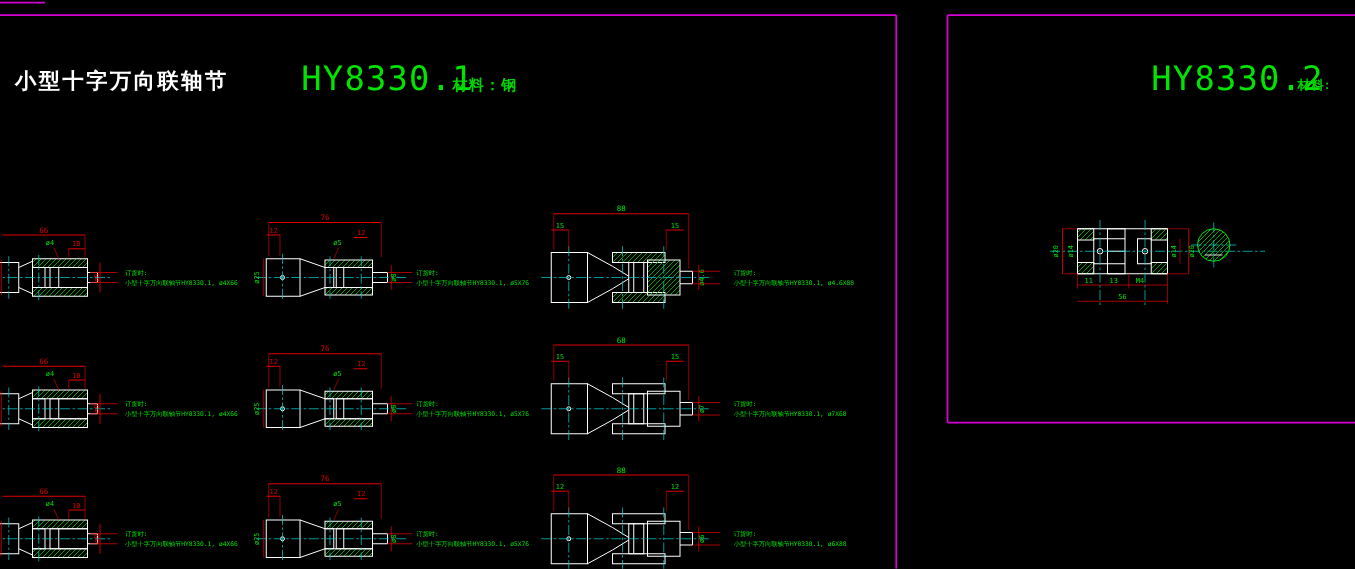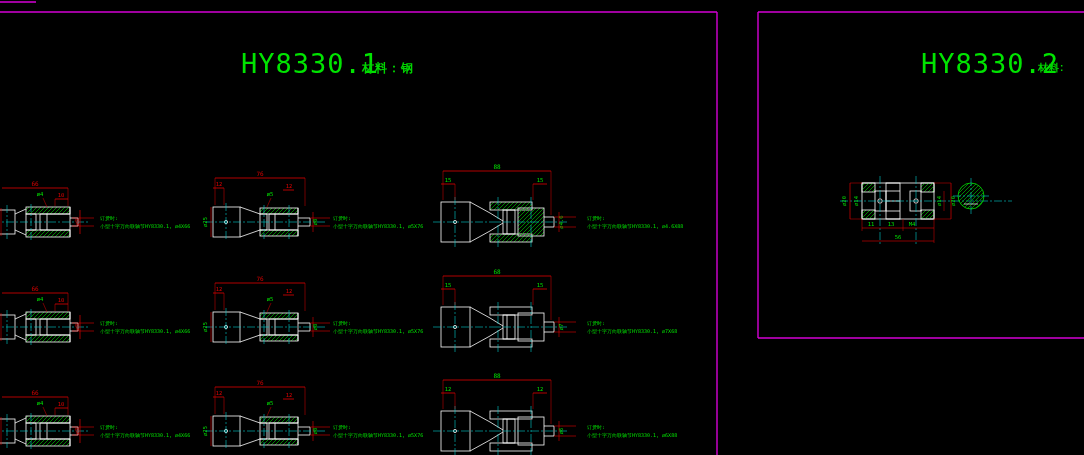--- a/index.html
+++ b/index.html
@@ -393,20 +393,21 @@
         <text x="898" y="239" fill="#00e400" font-size="5.5" text-anchor="middle" font-family="DejaVu Sans Mono, monospace">56</text>
         <circle cx="971" cy="196" r="13" stroke="#00e400" fill="url(#h)" stroke-width="0.8"></circle>
         <line x1="964" y1="204" x2="978" y2="204" stroke="#ffffff" stroke-width="0.7"></line>
         <line x1="971" y1="178" x2="971" y2="216" stroke="#00cccc" stroke-width="0.6" stroke-dasharray="8 2 2 2"></line>
         <line x1="953" y1="196" x2="989" y2="196" stroke="#00cccc" stroke-width="0.6" stroke-dasharray="8 2 2 2"></line>
       </g>
     </g>
 </svg>
 
 <div class="abs" style="left:0;top:0;width:717px;height:100px;">
+  <div class="abs title-cn" style="left:12px;top:53px;">小型十字万向联轴节</div>
   <div class="abs part-no" style="left:229px;top:48px;margin-left:12px;">HY8330.1</div>
   <div class="abs material" style="left:362px;top:60px;">材料：钢</div>
 </div>
 
 <div class="abs" style="left:758px;top:0;width:326px;height:100px;">
   <div class="abs part-no" style="left:163px;top:48px;">HY8330.2</div>
   <div class="abs material" style="left:280px;top:61px;font-size:10px;text-align:right;">材料:</div>
 </div>
 
 </body></html>

